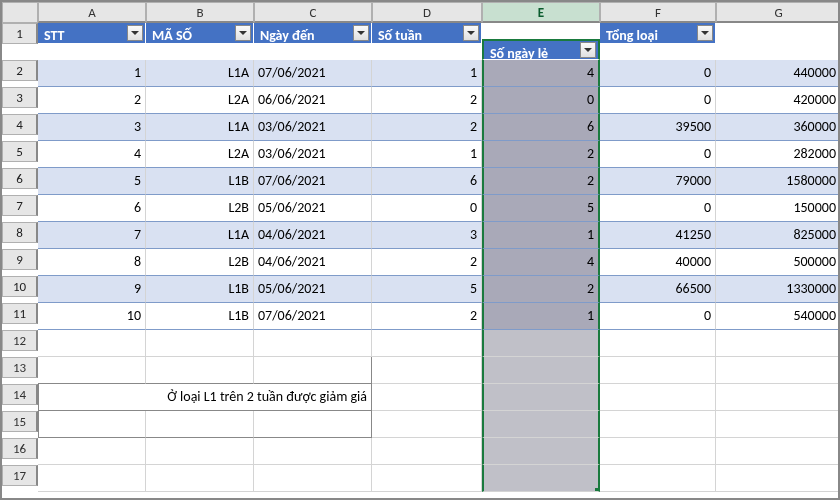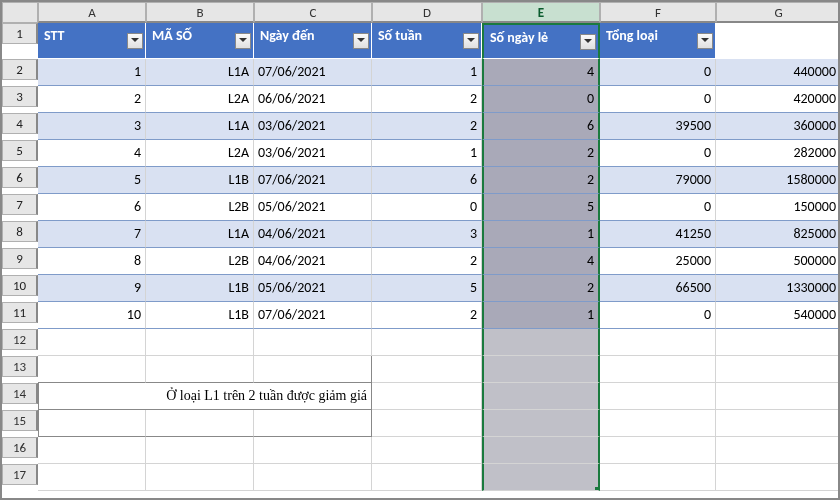--- a/index.html
+++ b/index.html
@@ -5,38 +5,38 @@
 * { box-sizing: border-box; margin: 0; padding: 0; }
 body { font-family: Calibri, Arial, sans-serif; font-size: 14px; background: #fff; width: 840px; height: 500px; overflow: hidden; position: relative; border: 2px solid #888; }
 .grid { display: grid; grid-template-columns: 36px 108px 108px 118px 110px 118px 116px 125px; }
 .hdr { background: #e6e6e6; border: 1px solid #b0b0b0; text-align: center; font-size: 13px; color: #333; height: 21px; line-height: 19px; position: relative; }
 .hdr.col { border-bottom: 2px solid #888; }
 .hdr.row { border-right: 2px solid #888; }
 .hdr.sel { background: #c8e0d0; font-weight: bold; color: #0a5c2e; }
 .hdr.row.bold { color: #222; }
 .corner { background: #e6e6e6; border: 1px solid #b0b0b0; }
 .cell { border-right: 1px solid #d4d4d4; border-bottom: 1px solid #d4d4d4; height: 27px; line-height: 25px; padding: 0 4px; overflow: hidden; white-space: nowrap; background: #fff; }
-.r1 .cell { height: 36px; line-height: 26px; }
+.r1 .cell { height: 21px; line-height: 26px; }
 .th { background: #4472c4; color: #fff; font-weight: bold; border-right: 1px solid #fff; border-bottom: 1px solid #fff; position: relative; padding-right: 18px; padding-left: 6px; }
 .th .fbtn { position: absolute; right: 2px; top: 50%; transform: translateY(-50%); width: 16px; height: 16px; background: linear-gradient(#fafafa,#e0e0e0); border: 1px solid #888; display: flex; align-items: center; justify-content: center; }
 .th .fbtn::after { content: ""; border: 4px solid transparent; border-top-color: #333; margin-top: 3px; }
 .band { background: #d9e1f2; }
 .num { text-align: right; }
 .txt { text-align: right; }
 .ctr { text-align: left; padding-right: 10px; }
 .colE { background: #a9a9b8 !important; }
-.r1 .colE.th { background: #4472c4 !important; }
+.r1 .colE.th { background: #4472c4 !important; margin-top: 16px; }
 .selcol { border-left: 2px solid #1a7a3e; border-right: 2px solid #1a7a3e; }
 .selcol.top { border-top: 2px solid #1a7a3e; }
 .empty { background: #fff; }
 .empty.colE { background: #c0c0c8 !important; }
 .r1 .th.selcol { border-left: 2px solid #1a7a3e; border-right: 2px solid #1a7a3e; }
 .handle { position: absolute; right: -3px; bottom: -3px; width: 6px; height: 6px; background: #1a7a3e; }
 .thickR { border-right: 1px solid #888; }
-.thickB { border-bottom: 1px solid #888; font-family: Liberation Serif, serif; }
+.thickB { border-bottom: 1px solid #888; }
 .tblB { border-bottom: 1px solid #7f9bc9; }
 .tblR { border-right: 1px solid #7f9bc9; }
 </style>
 </head>
 <body>
 
 <div class="grid">
   <div class="corner"></div>
   <div class="hdr col">A</div>
   <div class="hdr col">B</div>
@@ -128,21 +128,21 @@
       <div class="cell num band tblB">41250</div>
       <div class="cell num band tblB tblR">825000</div>
     </div>
     <div class="grid">
       <div class="hdr row bold">9</div>
       <div class="cell num  tblB">8</div>
       <div class="cell txt  tblB">L2B</div>
       <div class="cell ctr  tblB">04/06/2021</div>
       <div class="cell num  tblB">2</div>
       <div class="cell num  colE selcol tblB">4</div>
-      <div class="cell num  tblB">25000</div>
+      <div class="cell num  tblB">40000</div>
       <div class="cell num  tblB tblR">500000</div>
     </div>
     <div class="grid">
       <div class="hdr row bold">10</div>
       <div class="cell num band tblB">9</div>
       <div class="cell txt band tblB">L1B</div>
       <div class="cell ctr band tblB">05/06/2021</div>
       <div class="cell num band tblB">5</div>
       <div class="cell num band colE selcol tblB">2</div>
       <div class="cell num band tblB">66500</div>

